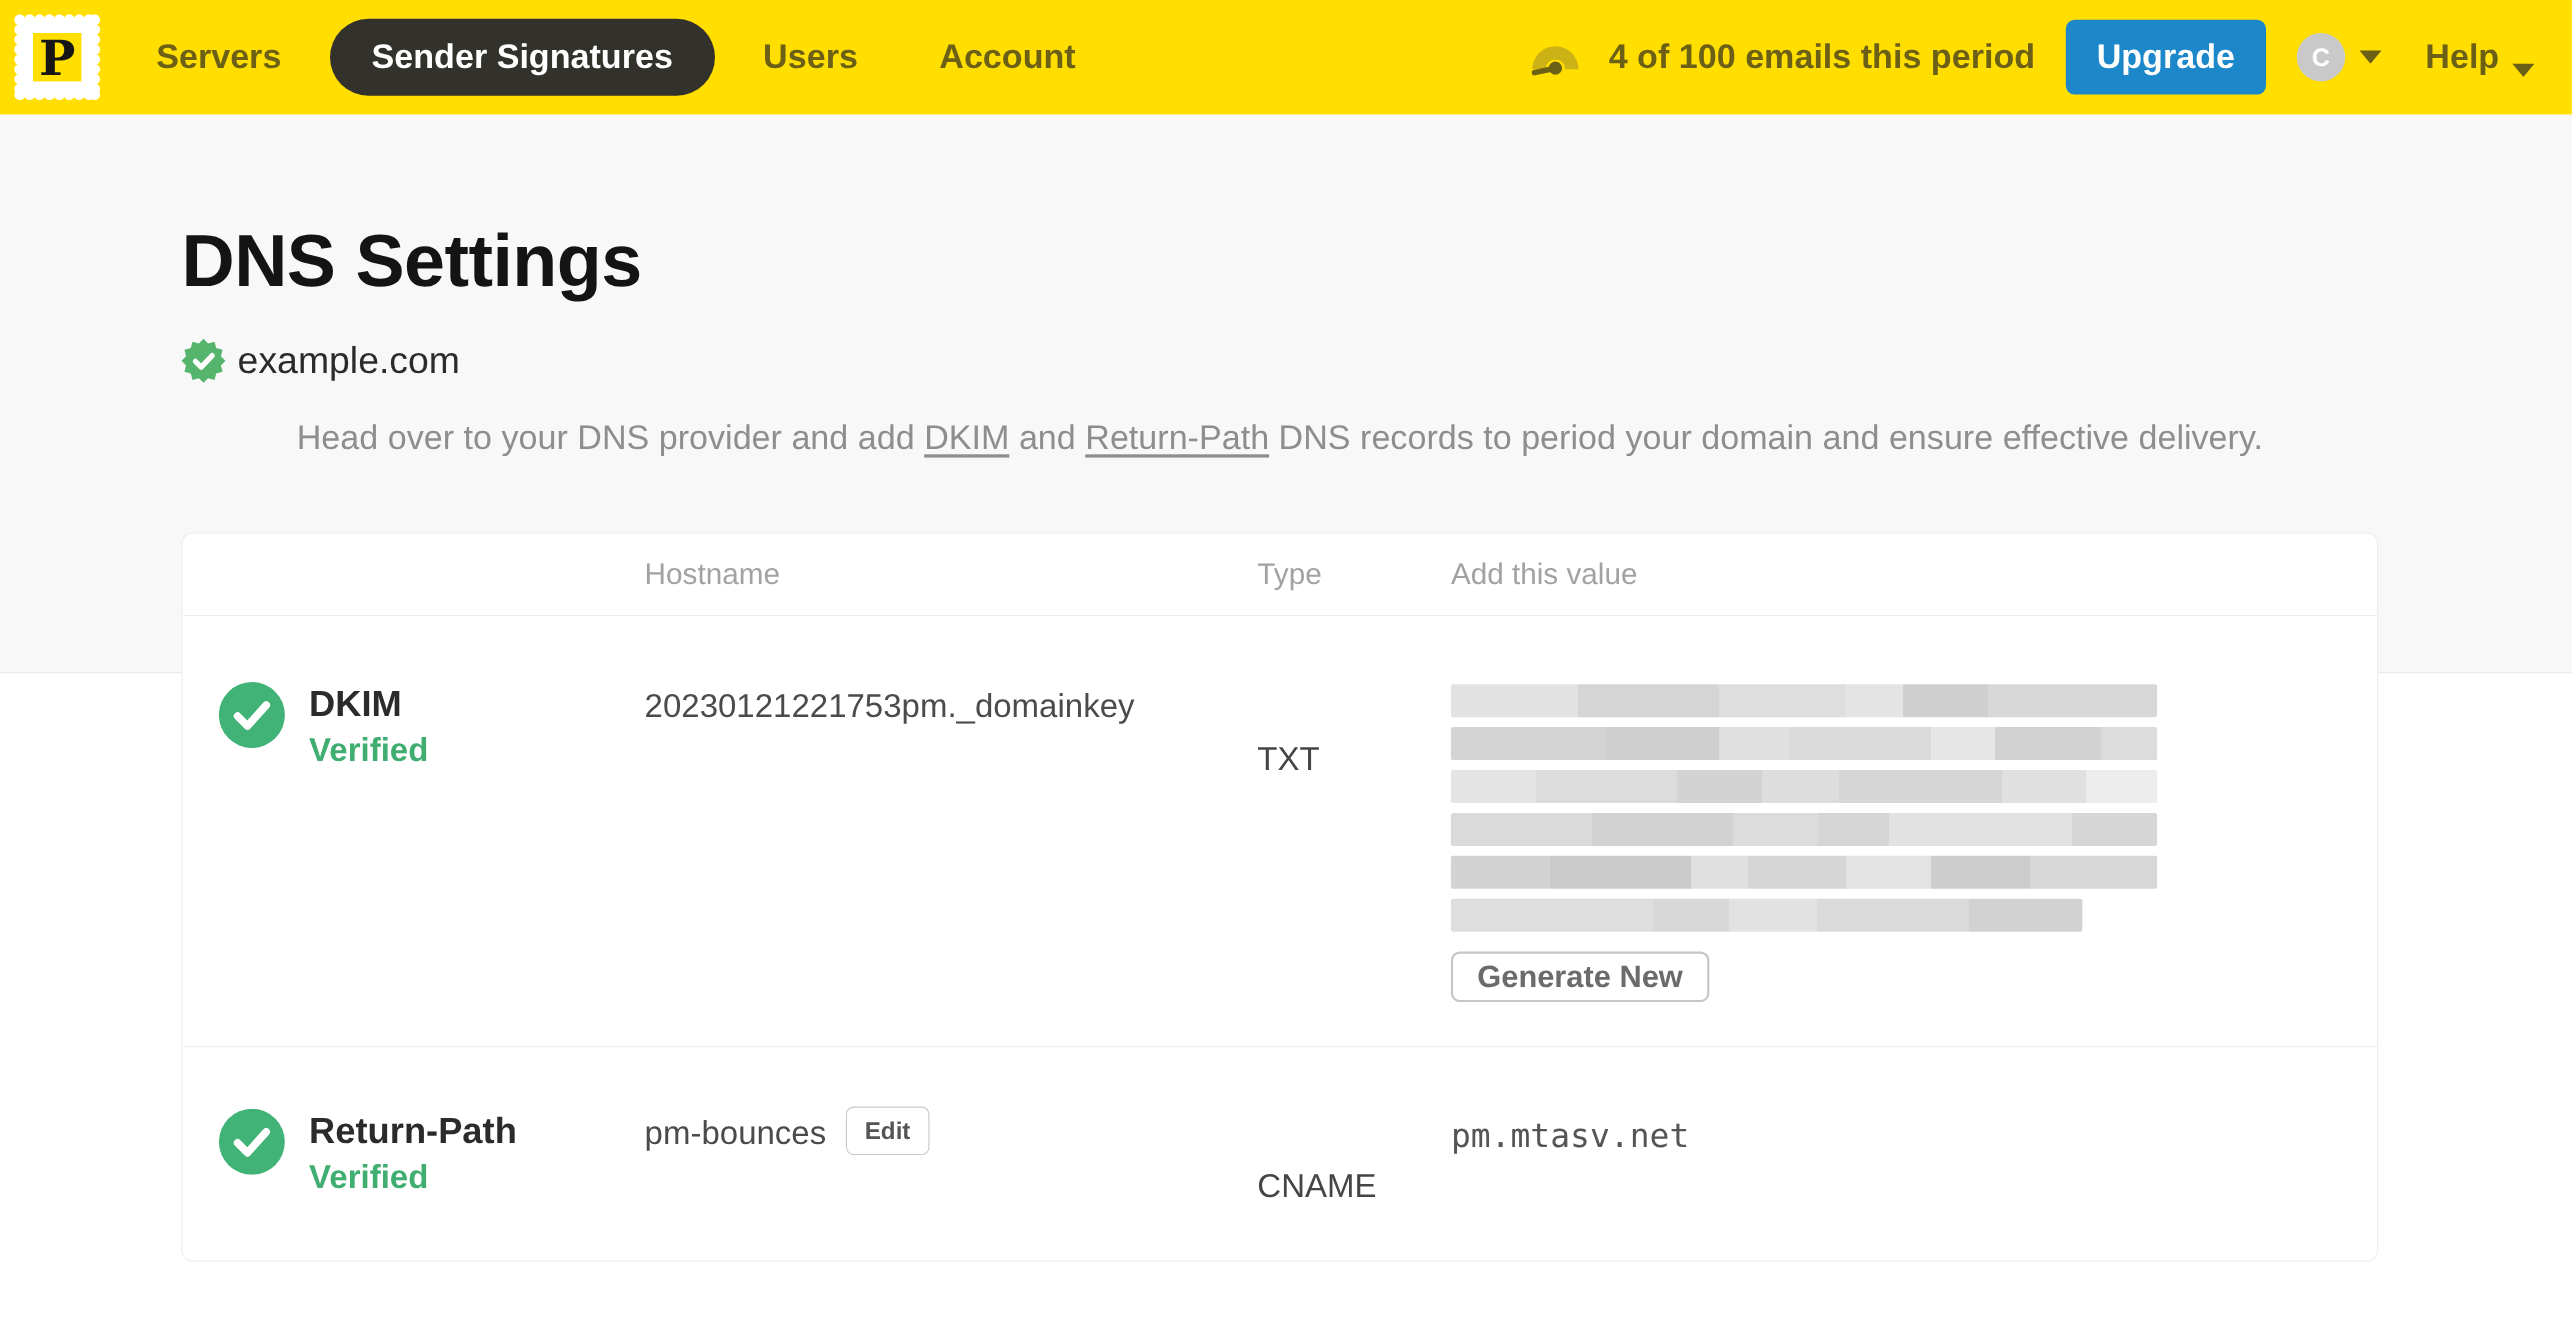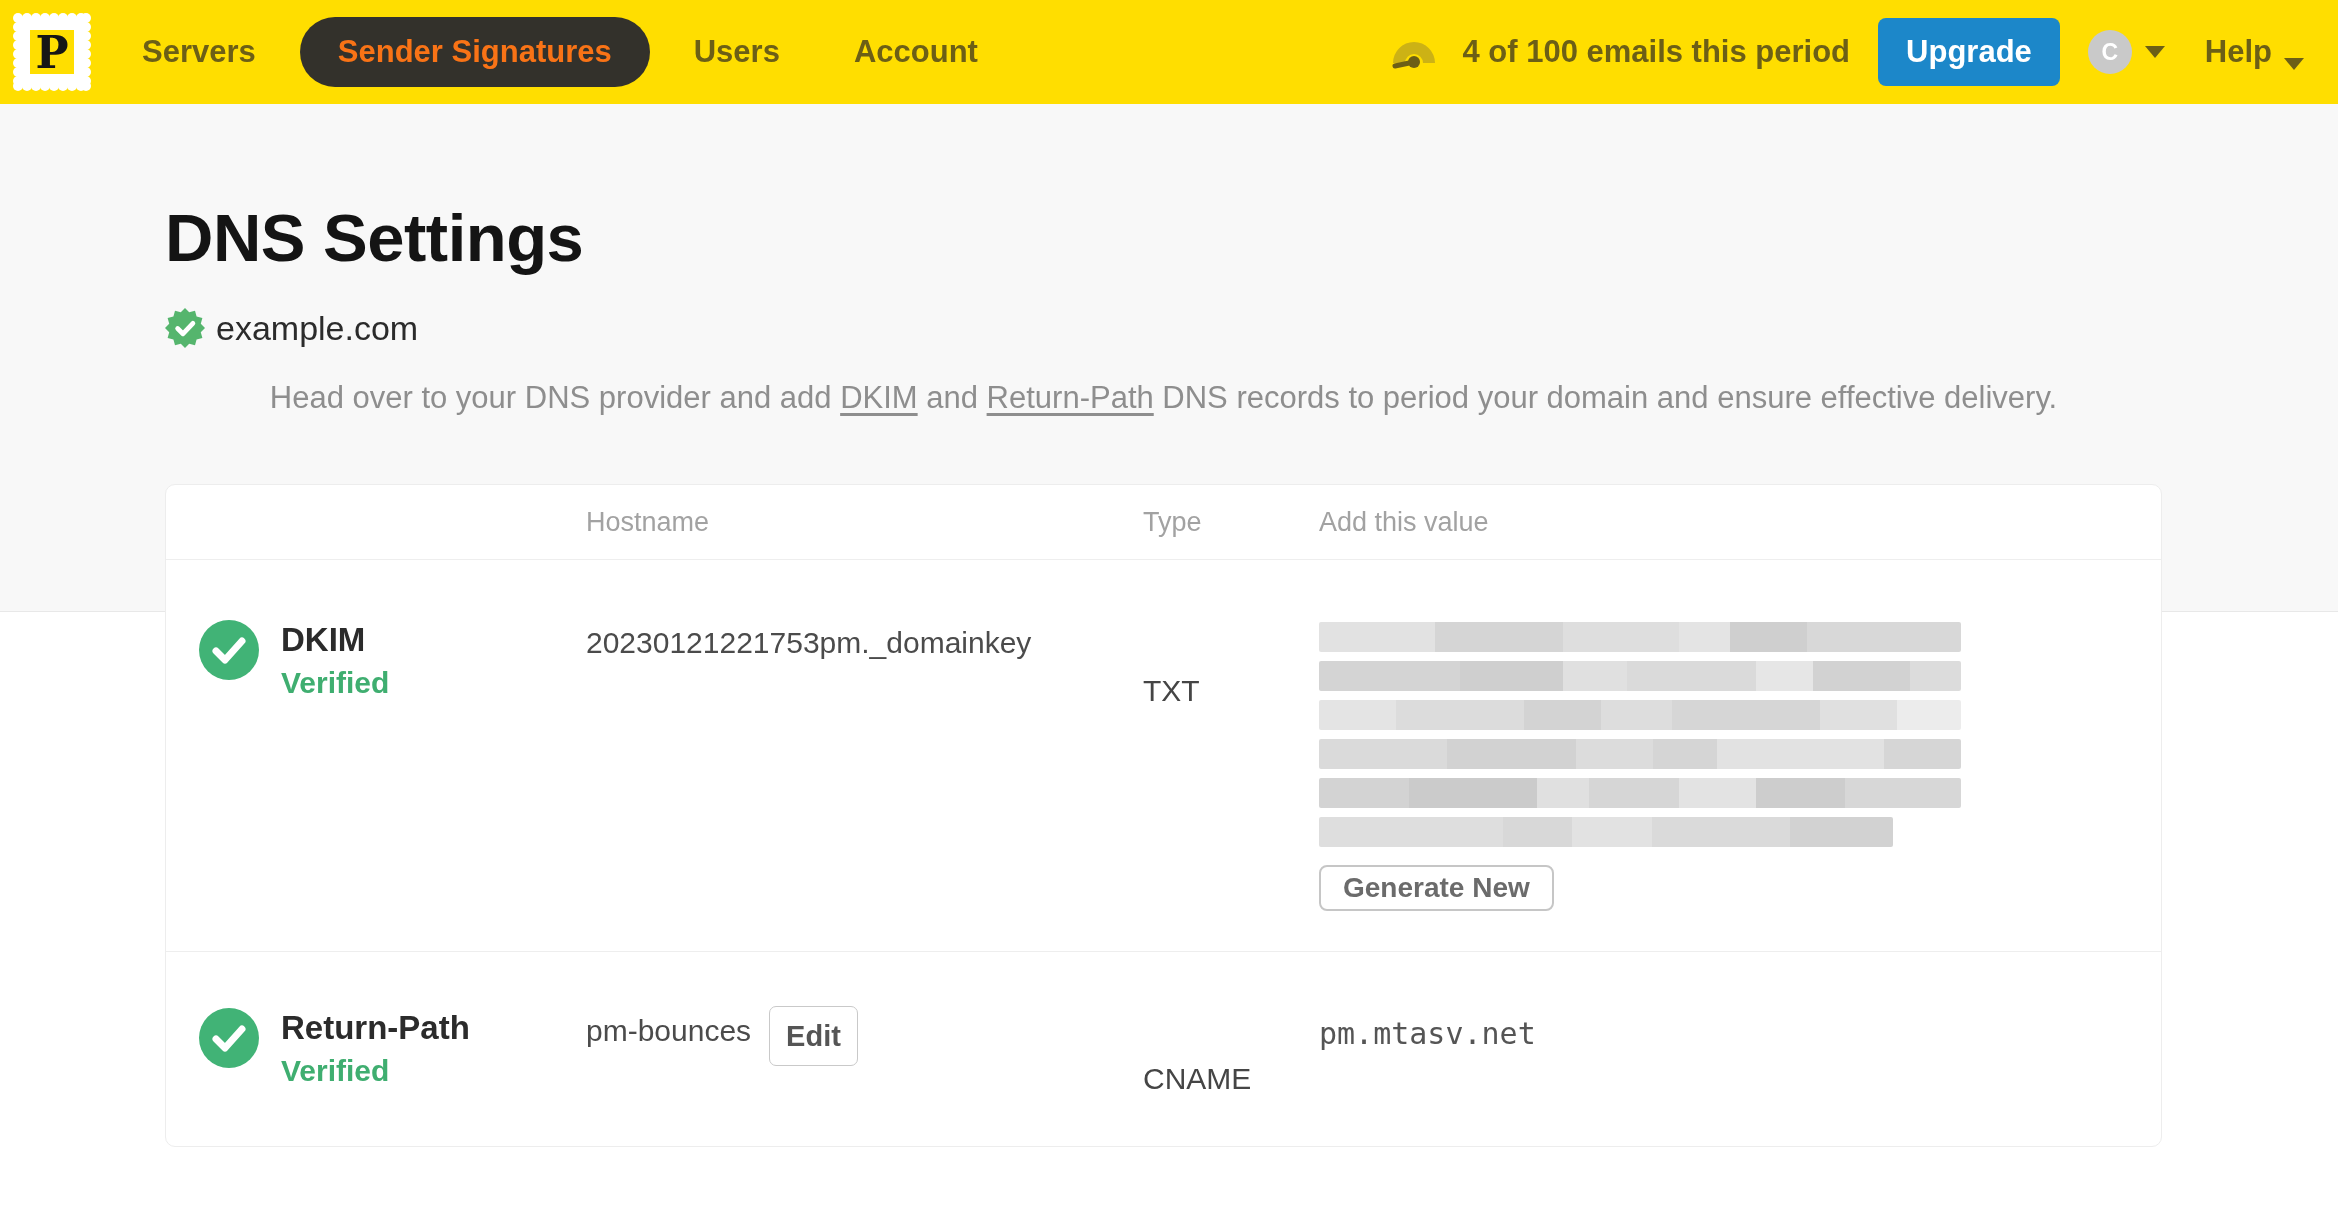--- a/index.html
+++ b/index.html
@@ -14,21 +14,21 @@
     position:absolute; top:0; left:0; width:2338px; height:104px;
     background:#FFDE00; display:flex; align-items:center; z-index:10;
   }
   .logo { margin-left:12px; width:80px; height:80px; flex:0 0 auto; cursor:pointer; }
   .nav-menu { display:flex; align-items:center; margin-left:50px; gap:44px; }
   .nav-item {
     font-size:31px; font-weight:bold; color:#6C5F16; cursor:pointer; white-space:nowrap;
   }
   .nav-item.extra-gap { margin-left:30px; }
   .nav-pill {
-    background:#33312B; color:#f97316; height:70px; border-radius:35px;
+    background:#33312B; color:#ffffff; height:70px; border-radius:35px;
     padding:0 38px; display:flex; align-items:center; font-size:31px; font-weight:bold;
     cursor:pointer; white-space:nowrap;
   }
   .nav-right { margin-left:auto; margin-right:34px; display:flex; align-items:center; }
   .usage { display:flex; align-items:center; gap:26px; cursor:pointer; }
   .usage-text { font-size:31px; font-weight:bold; color:#6C5F16; white-space:nowrap; }
   .upgrade-btn {
     margin-left:28px; height:68px; padding:0 28px; border:none; border-radius:8px;
     background:#1C87C9; color:#ffffff; font-family:inherit;
     font-size:31px; font-weight:bold; cursor:pointer;
@@ -81,23 +81,23 @@
   .status-cell { display:flex; align-items:flex-start; gap:22px; padding-left:33px; }
   .check-circle { width:60px; height:60px; flex:0 0 auto; margin-top:-2px; }
   .status-name { font-size:33px; font-weight:bold; color:#2B2B2B; line-height:36px; }
   .status-verified { margin-top:8px; font-size:30px; font-weight:bold; color:#3FAE70; }
 
   .host-cell { font-size:30px; color:#4B4B4B; display:flex; align-items:flex-start; gap:18px; padding-top:4px; }
   .type-cell { font-size:30px; color:#454545; padding-top:4px;margin-top:48px; }
   .value-cell { padding-top:0px; }
 
   .edit-btn {
-    margin-top:-8px; height:60px; padding:0 16px; background:#ffffff;
+    margin-top:-8px; height:44px; padding:0 16px; background:#ffffff;
     border:1px solid #C9C9C9; border-radius:7px; font-family:inherit;
-    font-size:29px; font-weight:bold; color:#555555; cursor:pointer;
+    font-size:22px; font-weight:bold; color:#555555; cursor:pointer;
   }
 
   .bars { width:642px; }
   .bar { height:30px; margin-bottom:9px; width:642px; border-radius:2px; }
   .bar:nth-child(1){ background:linear-gradient(90deg,#E2E2E2 0 18%,#D5D5D5 18% 38%,#DEDEDE 38% 56%,#E4E4E4 56% 64%,#CFCFCF 64% 76%,#D8D8D8 76% 100%); }
   .bar:nth-child(2){ background:linear-gradient(90deg,#D4D4D4 0 22%,#CFCFCF 22% 38%,#E0E0E0 38% 48%,#DADADA 48% 68%,#E6E6E6 68% 77%,#D2D2D2 77% 92%,#DCDCDC 92% 100%); }
   .bar:nth-child(3){ background:linear-gradient(90deg,#E4E4E4 0 12%,#DCDCDC 12% 32%,#D3D3D3 32% 44%,#DDDDDD 44% 55%,#D6D6D6 55% 78%,#E0E0E0 78% 90%,#ECECEC 90% 100%); }
   .bar:nth-child(4){ background:linear-gradient(90deg,#DADADA 0 20%,#D2D2D2 20% 40%,#DCDCDC 40% 52%,#D5D5D5 52% 62%,#E2E2E2 62% 88%,#D6D6D6 88% 100%); }
   .bar:nth-child(5){ background:linear-gradient(90deg,#D3D3D3 0 14%,#CBCBCB 14% 34%,#E0E0E0 34% 42%,#D6D6D6 42% 56%,#E3E3E3 56% 68%,#CDCDCD 68% 82%,#D7D7D7 82% 100%); }
   .bar:nth-child(6){ width:574px; background:linear-gradient(90deg,#DEDEDE 0 32%,#D8D8D8 32% 44%,#E2E2E2 44% 58%,#DADADA 58% 82%,#D2D2D2 82% 100%); }

